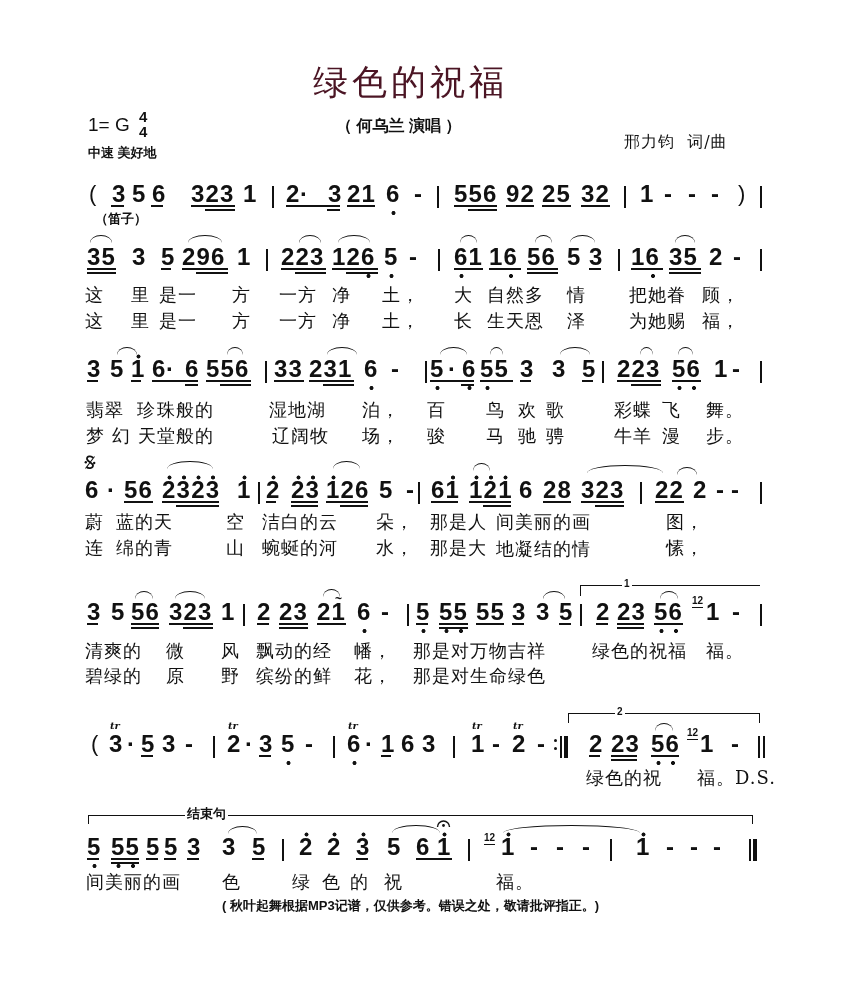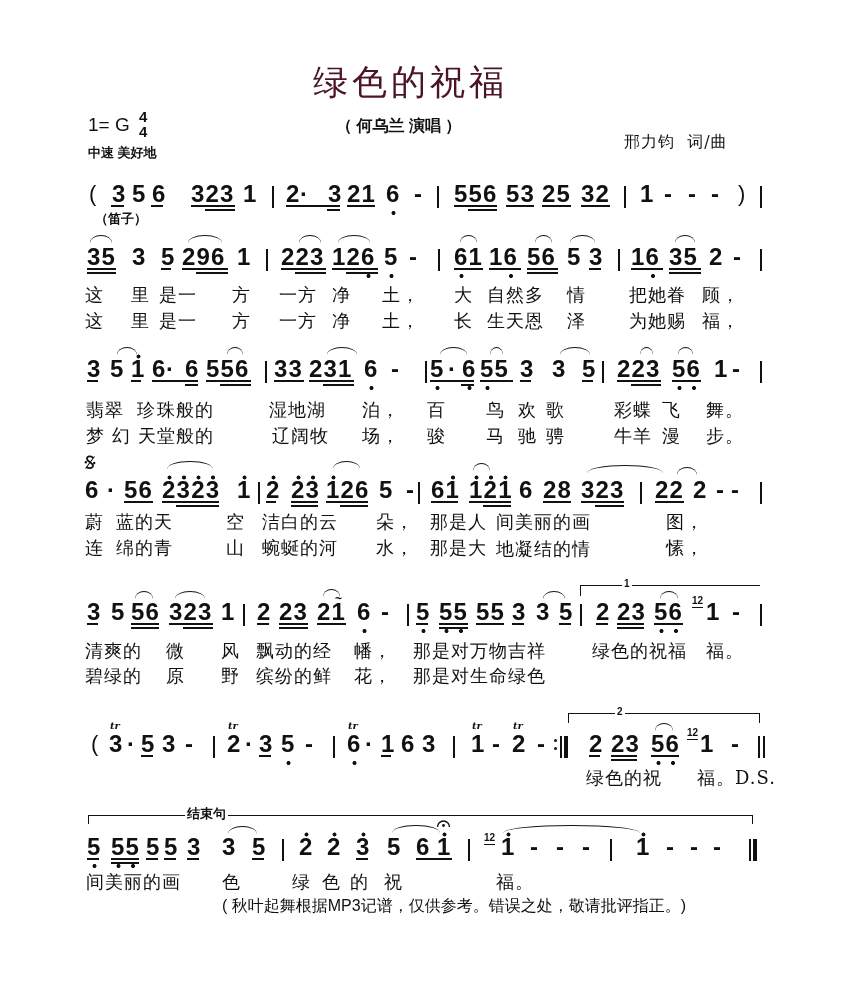--- a/index.html
+++ b/index.html
@@ -23,21 +23,21 @@
 .small-label{position:absolute;font-family:"Liberation Sans",sans-serif;font-weight:bold;font-size:12px;line-height:12px;background:#fff;padding:0 2px;}
 .hline{position:absolute;height:1.4px;background:#111;}
 .vtick{position:absolute;width:1.4px;background:#111;}
 .rdot{position:absolute;width:3.4px;height:3.4px;border-radius:50%;background:#111;}
 .title{left:313px;top:62px;font-family:"DejaVu Sans",sans-serif;font-size:35px;line-height:40px;letter-spacing:4px;}
 .key{left:88px;top:114px;font-size:19px;line-height:22px;}
 .ts{font-weight:bold;font-size:15px;line-height:14px;}
 .tempo{left:88px;top:146px;font-size:13px;line-height:14px;font-weight:bold;}
 .performer{left:336px;top:117px;font-size:16px;line-height:18px;font-weight:bold;}
 .credits{left:624px;top:133px;font-size:16px;line-height:18px;letter-spacing:1px;font-family:"DejaVu Serif",serif;}
-.footnote{left:222px;top:899px;font-size:16px;line-height:14px;font-weight:normal;}
+.footnote{left:222px;top:899px;font-size:13px;line-height:14px;font-weight:bold;}
 .website{left:206px;top:922px;font-size:16px;line-height:18px;letter-spacing:1.3px;font-family:"Liberation Mono","DejaVu Sans Mono",monospace;}
 </style>
 </head>
 <body>
 
 <div id="page">
 
   <div class="abs title" style="color:#4b1524">绿色的祝福</div>
   <div class="abs key">1= G</div>
   <div class="abs ts" style="left:139px;top:110px">4</div>
@@ -53,21 +53,21 @@
     <span class="g" style="left:152px">6</span>
     <span class="g" style="left:191px">323</span>
     <span class="g" style="left:243px">1</span>
     <span class="g" style="left:286px">2</span>
     <span class="g" style="left:300px">·</span>
     <span class="g" style="left:328px">3</span>
     <span class="g" style="left:347px">21</span>
     <span class="g" style="left:386px"><span class="ld">6</span></span>
     <span class="g" style="left:414px">-</span>
     <span class="g" style="left:454px">556</span>
-    <span class="g" style="left:506px">53</span>
+    <span class="g" style="left:506px">92</span>
     <span class="g" style="left:542px">25</span>
     <span class="g" style="left:581px">32</span>
     <span class="g" style="left:640px">1</span>
     <span class="g" style="left:664px">-</span>
     <span class="g" style="left:688px">-</span>
     <span class="g" style="left:711px">-</span>
     <span class="g paren" style="left:738px">)</span>
     <div class="u1" style="left:111px;width:13px"></div>
     <div class="u1" style="left:151px;width:12px"></div>
     <div class="u1" style="left:191px;width:44px"></div>

